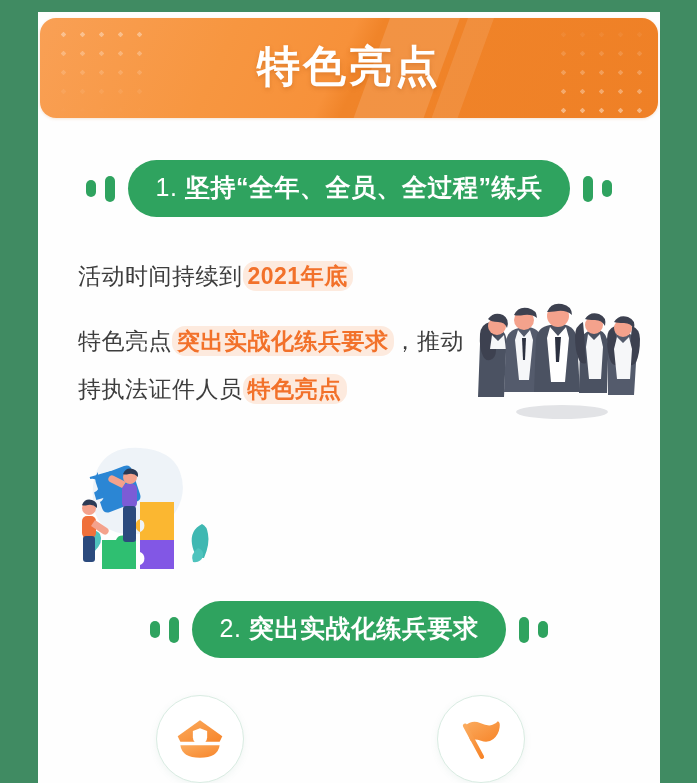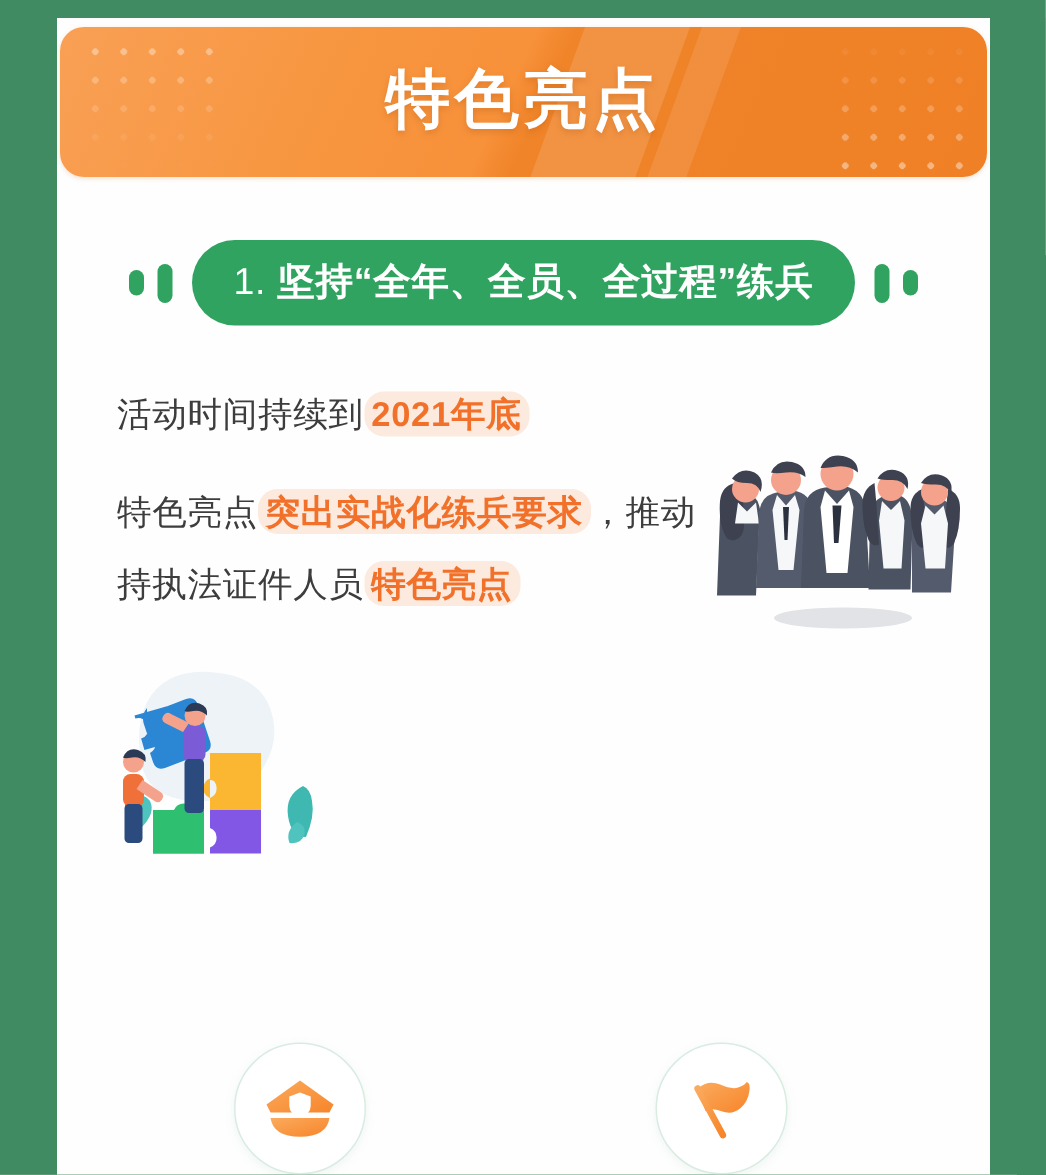--- a/index.html
+++ b/index.html
@@ -229,20 +229,34 @@
 
       <rect x="60" y="40" width="15" height="24" rx="5" fill="#7c5cd6"></rect>
       <circle cx="68" cy="33" r="7" fill="#f4a28c"></circle>
       <path d="M61 30 q3-7 10-5 q6 2 5 8 q-4-4-9-3 q-5 1-6 0z" fill="#2b3a55"></path>
       <rect x="61" y="62" width="13" height="36" rx="3" fill="#2b4a7d"></rect>
       <path d="M60 44 l-12 -6 q-3-2-1-5 q2-3 5-1 l12 6z" fill="#f4a28c"></path>
     </svg>
   </div>
 
 
+  <div class="pill-row" style="top:589px">
+    <div class="dash-grp">
+      <div class="dash sm"></div>
+      <div class="dash lg"></div>
+    </div>
+    <div class="pill">
+      <span class="num">2.</span>
+      <span>突出实战化练兵要求</span>
+    </div>
+    <div class="dash-grp">
+      <div class="dash lg"></div>
+      <div class="dash sm"></div>
+    </div>
+  </div>
 
   <div class="icon-circle" style="left:156px; top:683px;">
     <svg viewBox="0 0 56 48" width="50" height="44">
       <defs>
         <linearGradient id="og1" x1="0" y1="0" x2="1" y2="1">
           <stop offset="0%" stop-color="#fbab5e"></stop>
           <stop offset="100%" stop-color="#f7852a"></stop>
         </linearGradient>
       </defs>
       <path d="M28 3 L53 21 L50 27 H6 L3 21 Z" fill="url(#og1)"></path>

